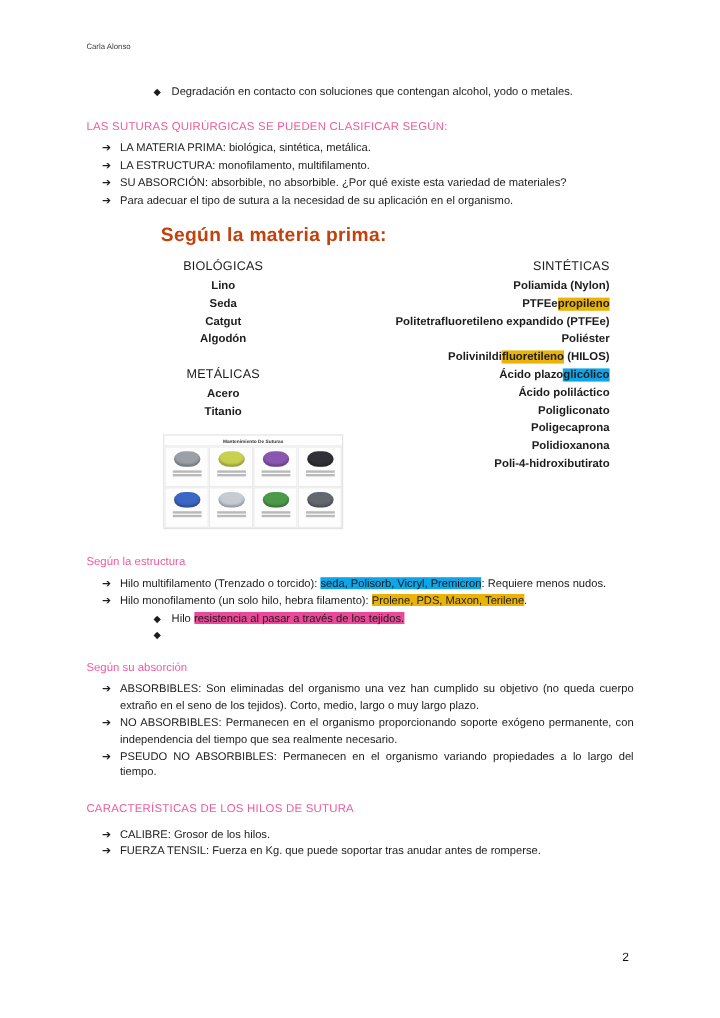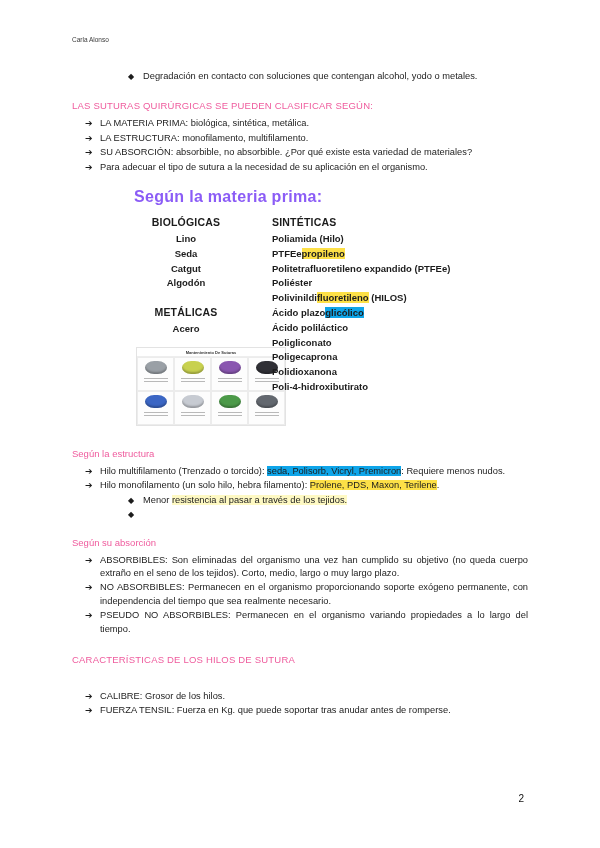--- a/index.html
+++ b/index.html
@@ -18,42 +18,42 @@
   .marker { flex: none; line-height: 13.4px; }
   .arrow-row { padding-left: 13px; }
   .arrow-row .marker { width: 15px; font-size: 9px; }
   .indent2 { padding-left: 56px; }
   .indent2 .marker { width: 15px; font-size: 8px; }
 
   .pink-h { color: #ef5b9d; font-weight: normal; font-size: 9.5px; line-height: 12px; }
   .main-h { margin: 17px 0 5px 0; letter-spacing: 0.2px; }
   .sub-h { margin: 22px 0 5px 0; }
   .abs-h { margin: 15px 0 5px 0; }
-  .caps-h { margin: 18px 0 24px 0; letter-spacing: 0.2px; }
-
-  .script-title { font-size: 16px; font-weight: bold; margin: 14px 0 8px 62px; letter-spacing: 0.3px; color: #8b5cf6; }
+  .caps-h { margin: 18px 0 8px 0; letter-spacing: 0.2px; }
+
+  .script-title { font-size: 16px; font-weight: bold; margin: 14px 0 8px 62px; letter-spacing: 0.3px; color: #c2410c; }
 
   .columns { display: flex; margin-top: 2px; }
   .col-left { margin-left: 38px; width: 152px; text-align: center; }
-  .col-right { margin-left: 10px; width: 236px; text-align: left; }
-  .col-h { font-size: 10.5px; font-weight: bold; line-height: 16px; margin-bottom: 2px; letter-spacing: 0.2px; }
+  .col-right { margin-left: 10px; width: 236px; text-align: right; }
+  .col-h { font-size: 10.5px; font-weight: normal; line-height: 16px; margin-bottom: 2px; letter-spacing: 0.2px; }
   .col-item { font-size: 9.5px; font-weight: bold; line-height: 14.8px; }
   .group-mt { margin-top: 13px; }
 
   .suture-figure { width: 148px; margin: 10px 0 0 26px; border: 1px solid #e3e3e3; background: #fff; }
   .fig-header { font-size: 4px; color: #333; text-align: center; padding: 2px 0 1px 0; border-bottom: 1px solid #eee; font-weight: bold; }
   .fig-row { display: flex; }
   .fig-cell { width: 25%; height: 29px; border: 0.5px solid #ececec; display: flex; flex-direction: column; align-items: center; justify-content: flex-start; padding-top: 3px; background: #fdfdfd; }
   .swatch { width: 22px; height: 13px; border-radius: 50% / 60%; box-shadow: inset 0 -2px 2px rgba(0,0,0,0.25); }
   .cap { margin-top: 2px; }
   .cap i { display: block; width: 24px; height: 1.5px; background: #b9b9b9; margin-top: 1.5px; }
 
-  .hl-blue { background: #fde047; }
+  .hl-blue { background: #eab308; }
   .hl-pink { background: #0ea5e9; }
-  .hl-red  { background: #fef9c3; }
+  .hl-red  { background: #ec4899; }
 
   .page-number { position: absolute; right: 76px; bottom: 44px; font-size: 10px; color: #111; }
 </style>
 </head>
 <body>
 
 <div class="page">
 
   <div class="author">Carla Alonso</div>
 
@@ -88,20 +88,21 @@
       <div class="group">
         <div class="col-h">BIOLÓGICAS</div>
         <div class="col-item">Lino</div>
         <div class="col-item">Seda</div>
         <div class="col-item">Catgut</div>
         <div class="col-item">Algodón</div>
       </div>
       <div class="group group-mt">
         <div class="col-h">METÁLICAS</div>
         <div class="col-item">Acero</div>
+        <div class="col-item">Titanio</div>
       </div>
       <figure class="suture-figure">
         <div class="fig-header">Mantenimiento De Suturas</div>
         <div class="fig-row">
           <div class="fig-cell">
             <div class="swatch" style="background: rgb(154, 160, 166);"></div>
             <div class="cap">
                 <i></i>
                 <i></i>
               </div>
@@ -155,21 +156,21 @@
             <div class="cap">
                 <i></i>
                 <i></i>
               </div>
           </div>
         </div>
       </figure>
     </div>
     <div class="col-right">
       <div class="col-h">SINTÉTICAS</div>
-      <div class="col-item"><span>Poliamida (Hilo)</span></div>
+      <div class="col-item"><span>Poliamida (Nylon)</span></div>
       <div class="col-item"><span>PTFEe</span><span class="hl-blue">propileno</span></div>
       <div class="col-item"><span>Politetrafluoretileno expandido (PTFEe)</span></div>
       <div class="col-item"><span>Poliéster</span></div>
       <div class="col-item"><span>Polivinildi</span><span class="hl-blue">fluoretileno</span><span> (HILOS)</span></div>
       <div class="col-item"><span>Ácido plazo</span><span class="hl-pink">glicólico</span></div>
       <div class="col-item"><span>Ácido poliláctico</span></div>
       <div class="col-item"><span>Poligliconato</span></div>
       <div class="col-item"><span>Poligecaprona</span></div>
       <div class="col-item"><span>Polidioxanona</span></div>
       <div class="col-item"><span>Poli-4-hidroxibutirato</span></div>
@@ -181,21 +182,21 @@
   <div class="row arrow-row">
     <span class="marker">➔</span>
     <span class="txt just"><span>Hilo multifilamento (Trenzado o torcido): </span><span class="hl-pink">seda, Polisorb, Vicryl, Premicron</span><span>: Requiere menos nudos.</span></span>
   </div>
   <div class="row arrow-row">
     <span class="marker">➔</span>
     <span class="txt"><span>Hilo monofilamento (un solo hilo, hebra filamento): </span><span class="hl-blue">Prolene, PDS, Maxon, Terilene</span><span>.</span></span>
   </div>
   <div class="row indent2">
     <span class="marker">◆</span>
-    <span class="txt"><span>Menor </span><span class="hl-red">resistencia al pasar a través de los tejidos.</span></span>
+    <span class="txt"><span>Hilo </span><span class="hl-red">resistencia al pasar a través de los tejidos.</span></span>
   </div>
   <div class="row indent2">
     <span class="marker">◆</span>
   </div>
 
   <h3 class="pink-h abs-h">Según su absorción</h3>
 
   <div class="row arrow-row">
     <span class="marker">➔</span>
     <span class="txt just">ABSORBIBLES: Son eliminadas del organismo una vez han cumplido su objetivo (no queda cuerpo extraño en el seno de los tejidos). Corto, medio, largo o muy largo plazo.</span>

